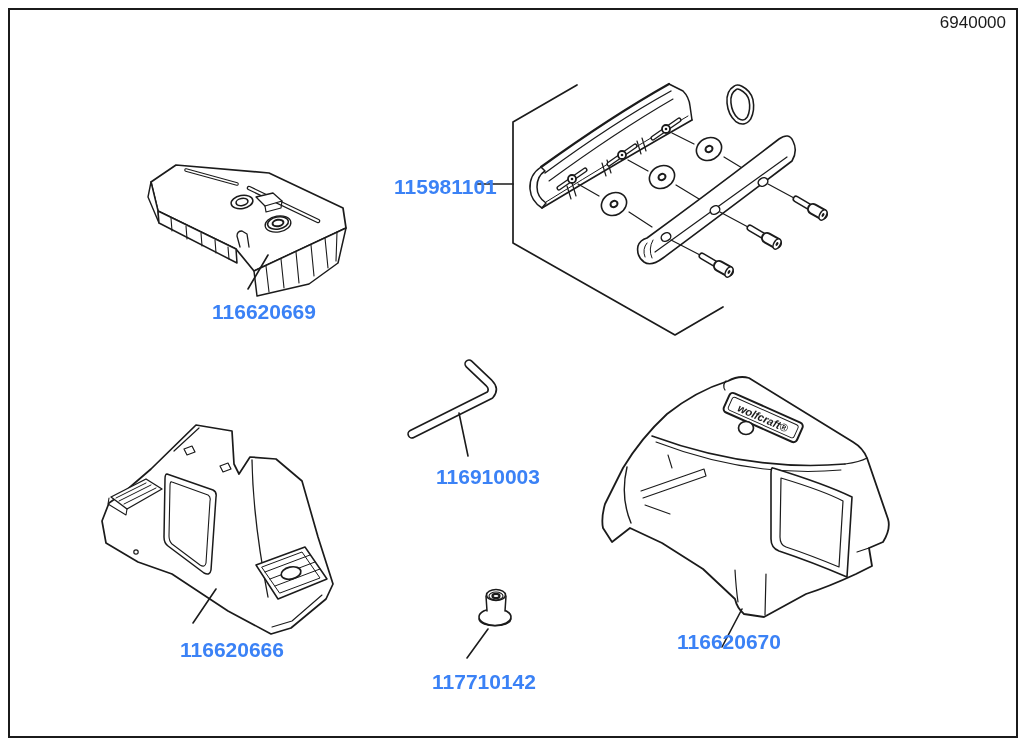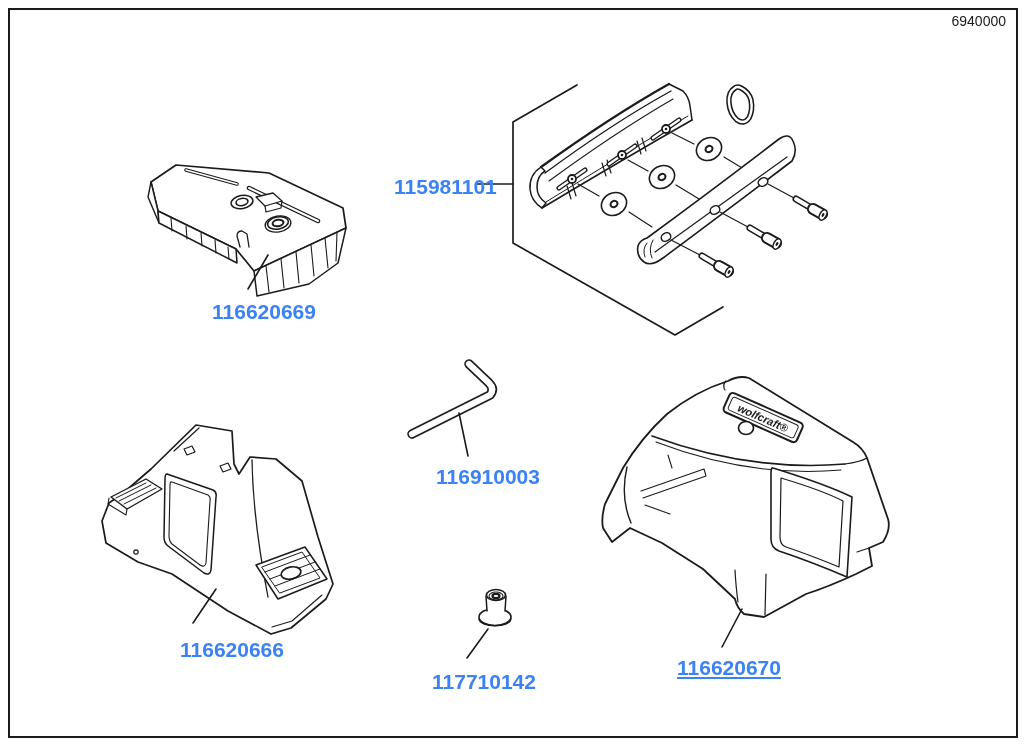--- a/index.html
+++ b/index.html
@@ -1,19 +1,19 @@
 <!DOCTYPE html>
 <html><head>
 <meta charset="utf-8">
 <style>
   html,body{margin:0;padding:0;background:#fff;}
   #page{position:relative;width:1024px;height:744px;background:#ffffff;overflow:hidden;
         font-family:"Liberation Sans",sans-serif;color:#1b1b1b;}
   #frame{position:absolute;left:8px;top:8px;width:1006px;height:726px;border:2px solid #1b1b1b;}
-  #docnum{position:absolute;top:13px;right:18px;font-size:14px;font-weight:400;color:#1b1b1b;}
+  #docnum{position:absolute;top:13px;right:18px;font-size:17px;font-weight:400;color:#1b1b1b;}
   .part-label{position:absolute;font-size:21px;font-weight:700;color:#3b82f6;white-space:nowrap;}
   #art{position:absolute;left:0;top:0;}
   svg *{vector-effect:none;}
 </style>
 </head>
 <body>
 
 <div id="page">
   <div id="frame"></div>
   <div id="docnum">6940000</div>
@@ -209,14 +209,14 @@
       <ellipse cx="746" cy="428" rx="7.5" ry="6.5" fill="#fff" stroke-width="1.7"></ellipse>
       <path d="M742,609 L722,647" stroke-width="1.6"></path>
     </g>
   </svg>
 
   <div class="part-label" style="left:394px;top:175px;">115981101</div>
   <div class="part-label" style="left:212px;top:300px;">116620669</div>
   <div class="part-label" style="left:436px;top:465px;text-align:right;">116910003</div>
   <div class="part-label" style="left:148px;top:638px;margin-left:32px;">116620666</div>
   <div class="part-label" style="left:432px;top:670px;">117710142</div>
-  <div class="part-label" style="left:677px;top:656px;text-decoration:underline;">116620670</div>
+  <div class="part-label" style="left:677px;top:630px;">116620670</div>
 </div>
 
 </body></html>

